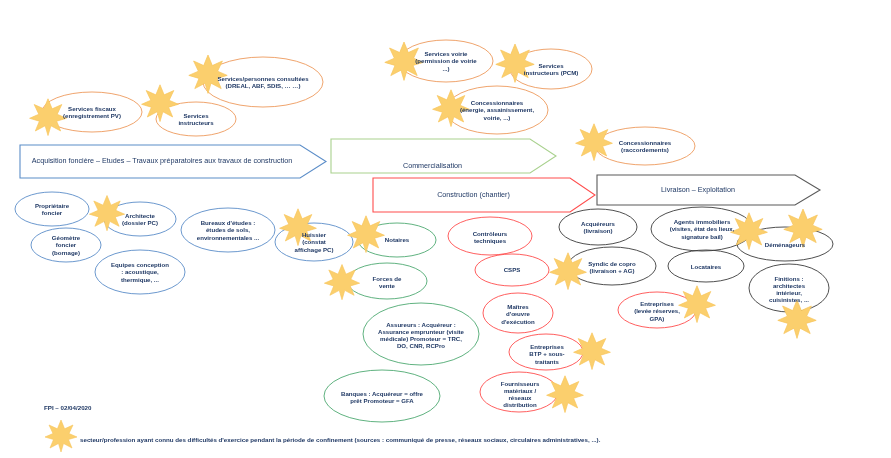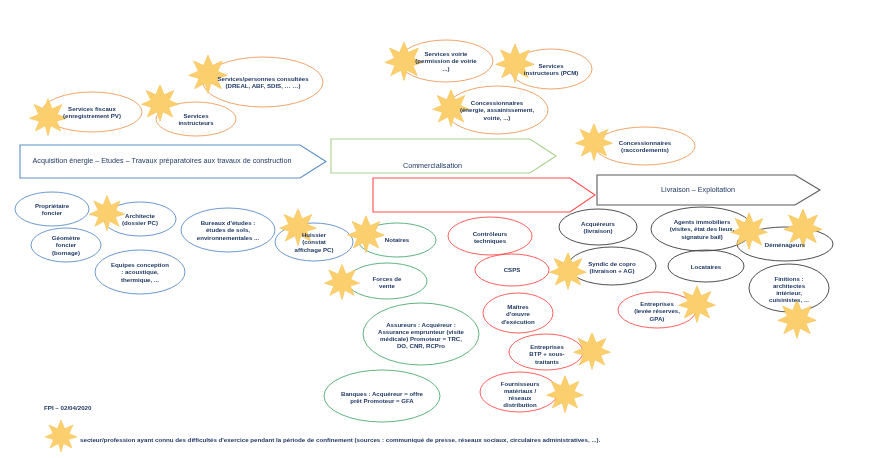--- a/index.html
+++ b/index.html
@@ -181,22 +181,23 @@
       <path class="star" transform="translate(803,227) scale(1.2)" d="M0,-15 L3.6,-6.2 L12,-10 L8,-1.5 L16,2 L7.5,4.5 L11,13 L2.5,8.5 L0,17 L-2.5,8.5 L-11,13 L-7.5,4.5 L-16,2 L-8,-1.5 L-12,-10 L-3.6,-6.2 Z"></path>
     </g>
     <g>
       <path class="star" transform="translate(797,318) scale(1.2)" d="M0,-15 L3.6,-6.2 L12,-10 L8,-1.5 L16,2 L7.5,4.5 L11,13 L2.5,8.5 L0,17 L-2.5,8.5 L-11,13 L-7.5,4.5 L-16,2 L-8,-1.5 L-12,-10 L-3.6,-6.2 Z"></path>
     </g>
     <g>
       <path class="star" transform="translate(61,435) scale(1.0)" d="M0,-15 L3.6,-6.2 L12,-10 L8,-1.5 L16,2 L7.5,4.5 L11,13 L2.5,8.5 L0,17 L-2.5,8.5 L-11,13 L-7.5,4.5 L-16,2 L-8,-1.5 L-12,-10 L-3.6,-6.2 Z"></path>
     </g>
   </svg>
 
-  <div class="shape-text arrow-label" style="left:24px;  top:145px; width:276px; height:33px;">Acquisition énergie – Etudes – Travaux préparatoires aux travaux de construction</div>
+  <div class="shape-text arrow-label" style="left:24px;  top:145px; width:276px; height:33px;">Acquisition foncière – Etudes – Travaux préparatoires aux travaux de construction</div>
   <div class="shape-text arrow-label" style="left:335px; top:149px; width:195px; height:34px;">Commercialisation</div>
+  <div class="shape-text arrow-label" style="left:377px; top:178px; width:193px; height:34px;">Construction (chantier)</div>
   <div class="shape-text arrow-label" style="left:601px; top:175px; width:194px; height:30px;">Livraison – Exploitation</div>
 
   <div class="shape-text ellipse-label" style="left:48px;  top:96px;  width:88px;  height:32px;">Services fiscaux (enregistrement PV)</div>
   <div class="shape-text ellipse-label" style="left:162px; top:105px; width:68px;  height:28px;">Services instructeurs</div>
   <div class="shape-text ellipse-label" style="left:209px; top:62px;  width:108px; height:40px;">Services/personnes consultées (DREAL, ABF, SDIS, … …)</div>
   <div class="shape-text ellipse-label" style="left:406px; top:45px;  width:80px;  height:32px;">Services voirie (permission de voirie ...)</div>
   <div class="shape-text ellipse-label" style="left:517px; top:55px;  width:68px;  height:28px;">Services instructeurs (PCM)</div>
   <div class="shape-text ellipse-label" style="left:453px; top:90px;  width:88px;  height:40px;">Concessionnaires (énergie, assainissement, voirie, ...)</div>
   <div class="shape-text ellipse-label" style="left:601px; top:133px; width:88px;  height:26px;">Concessionnaires (raccordements)</div>
 

